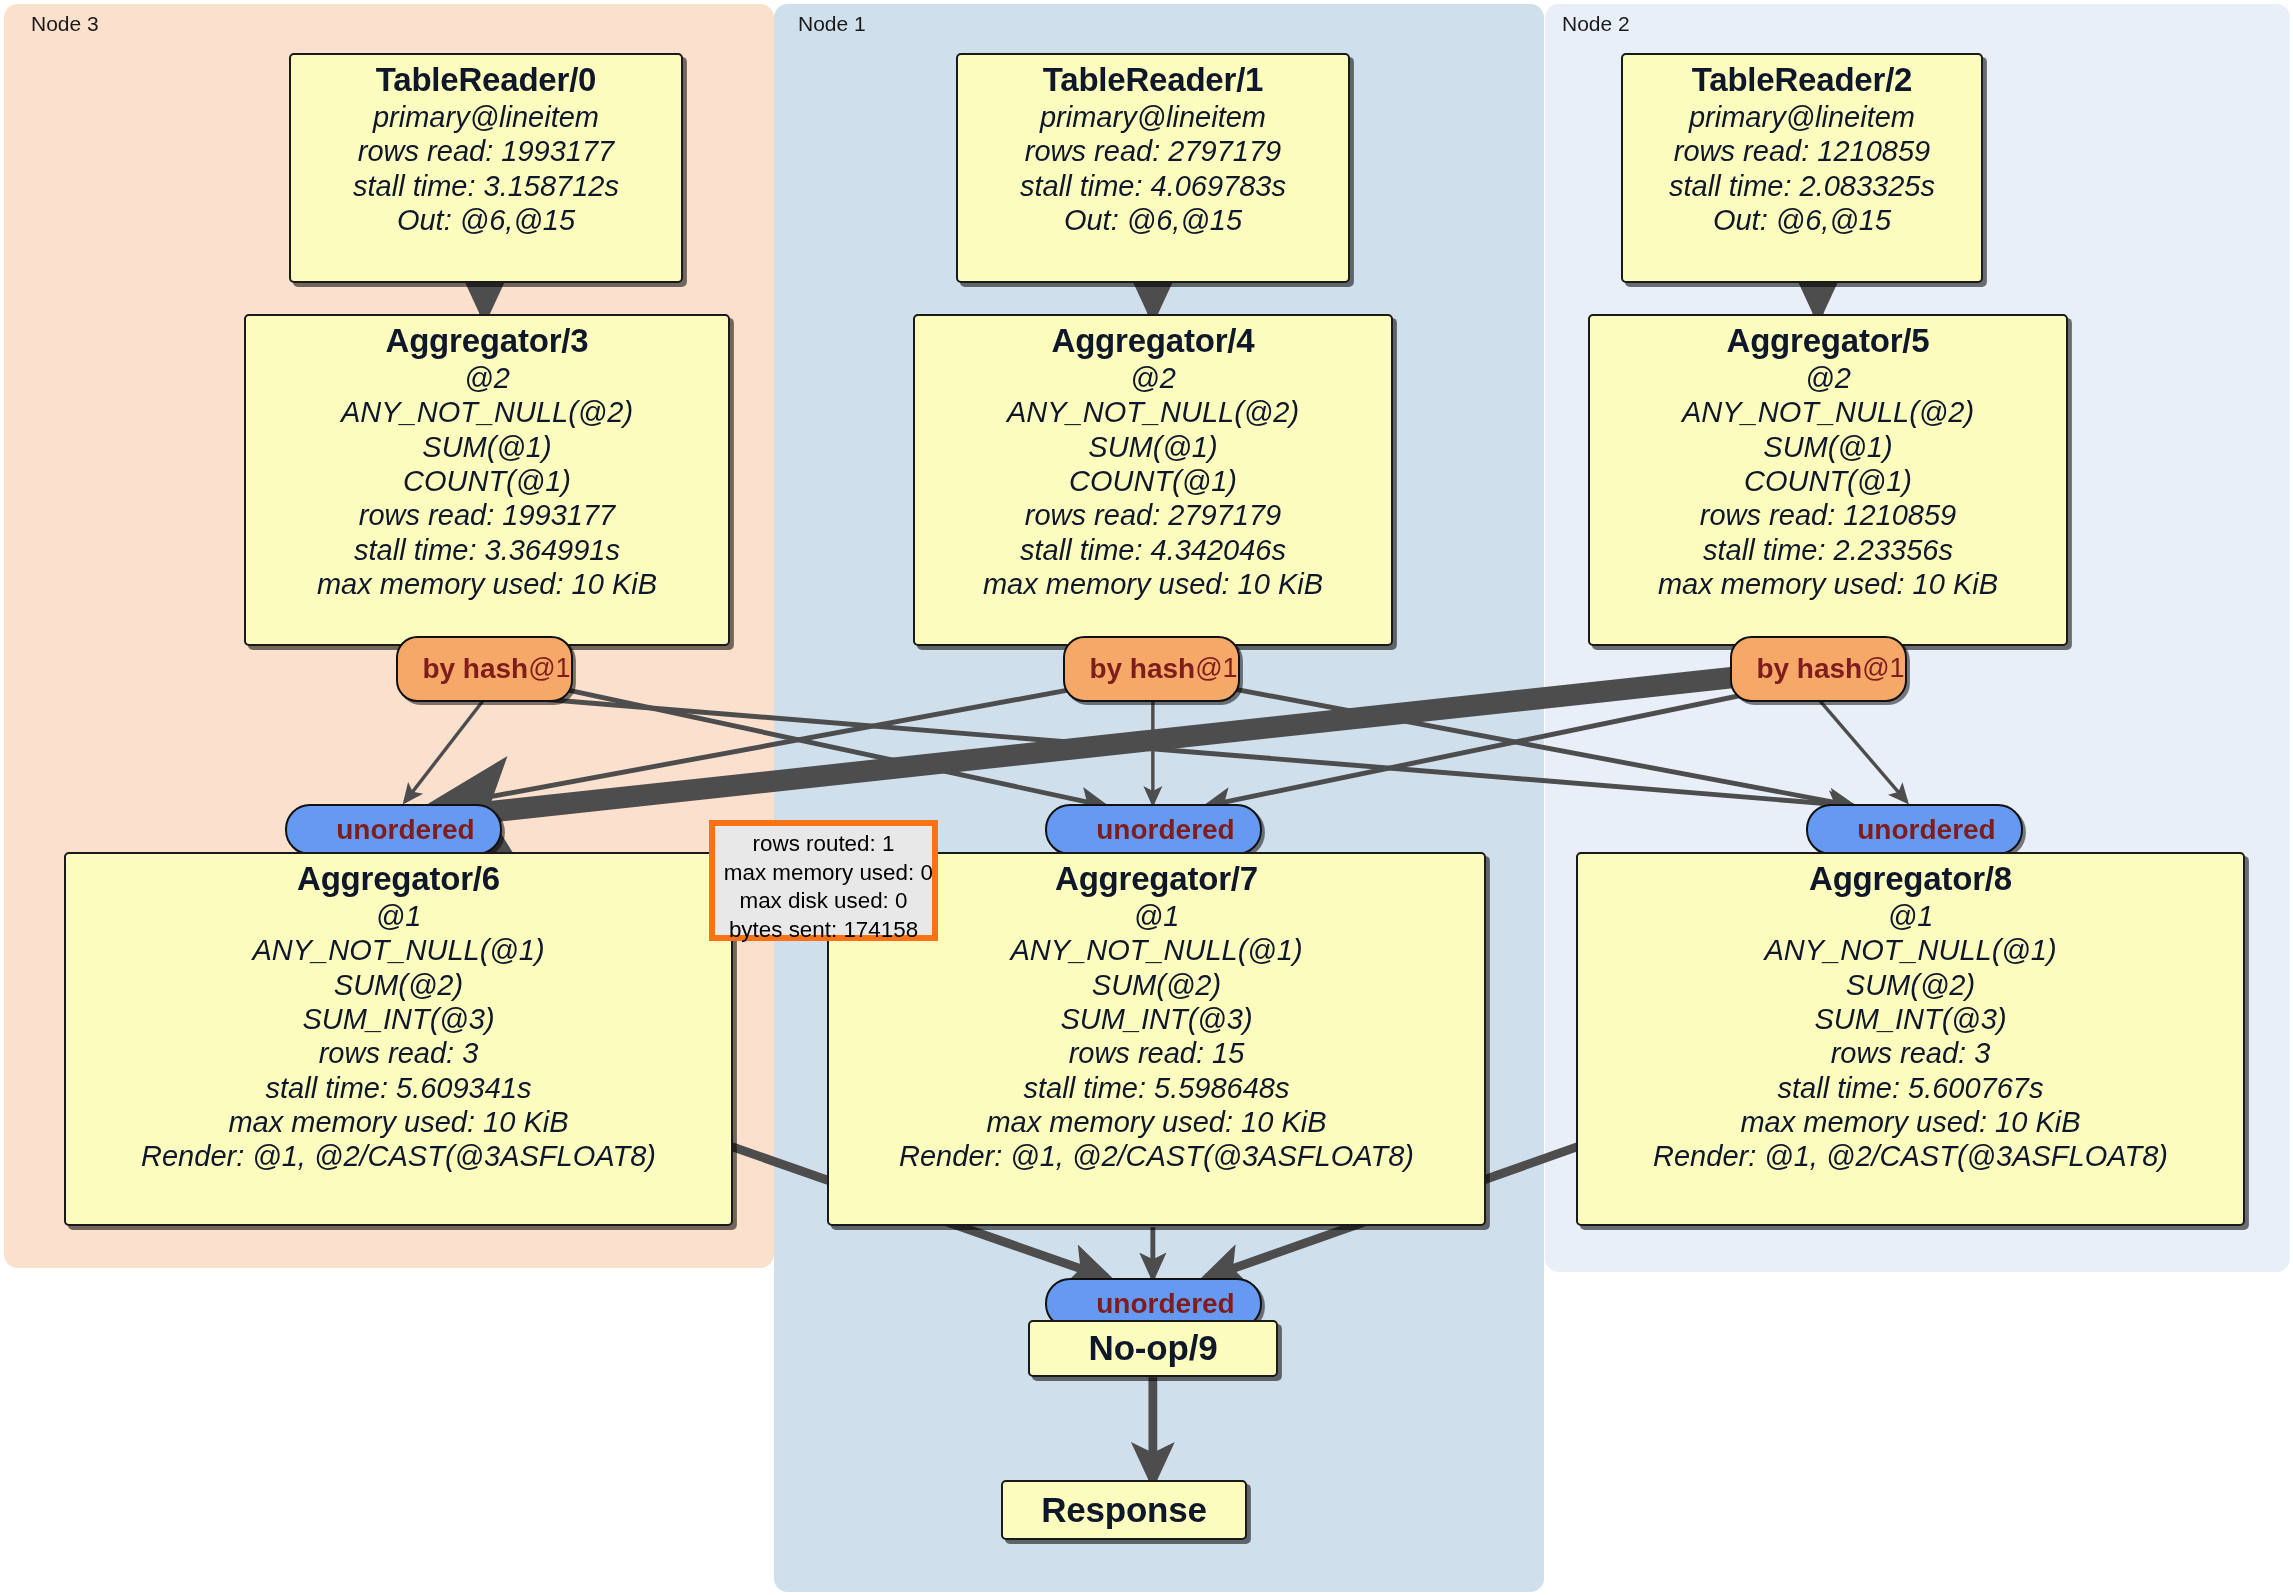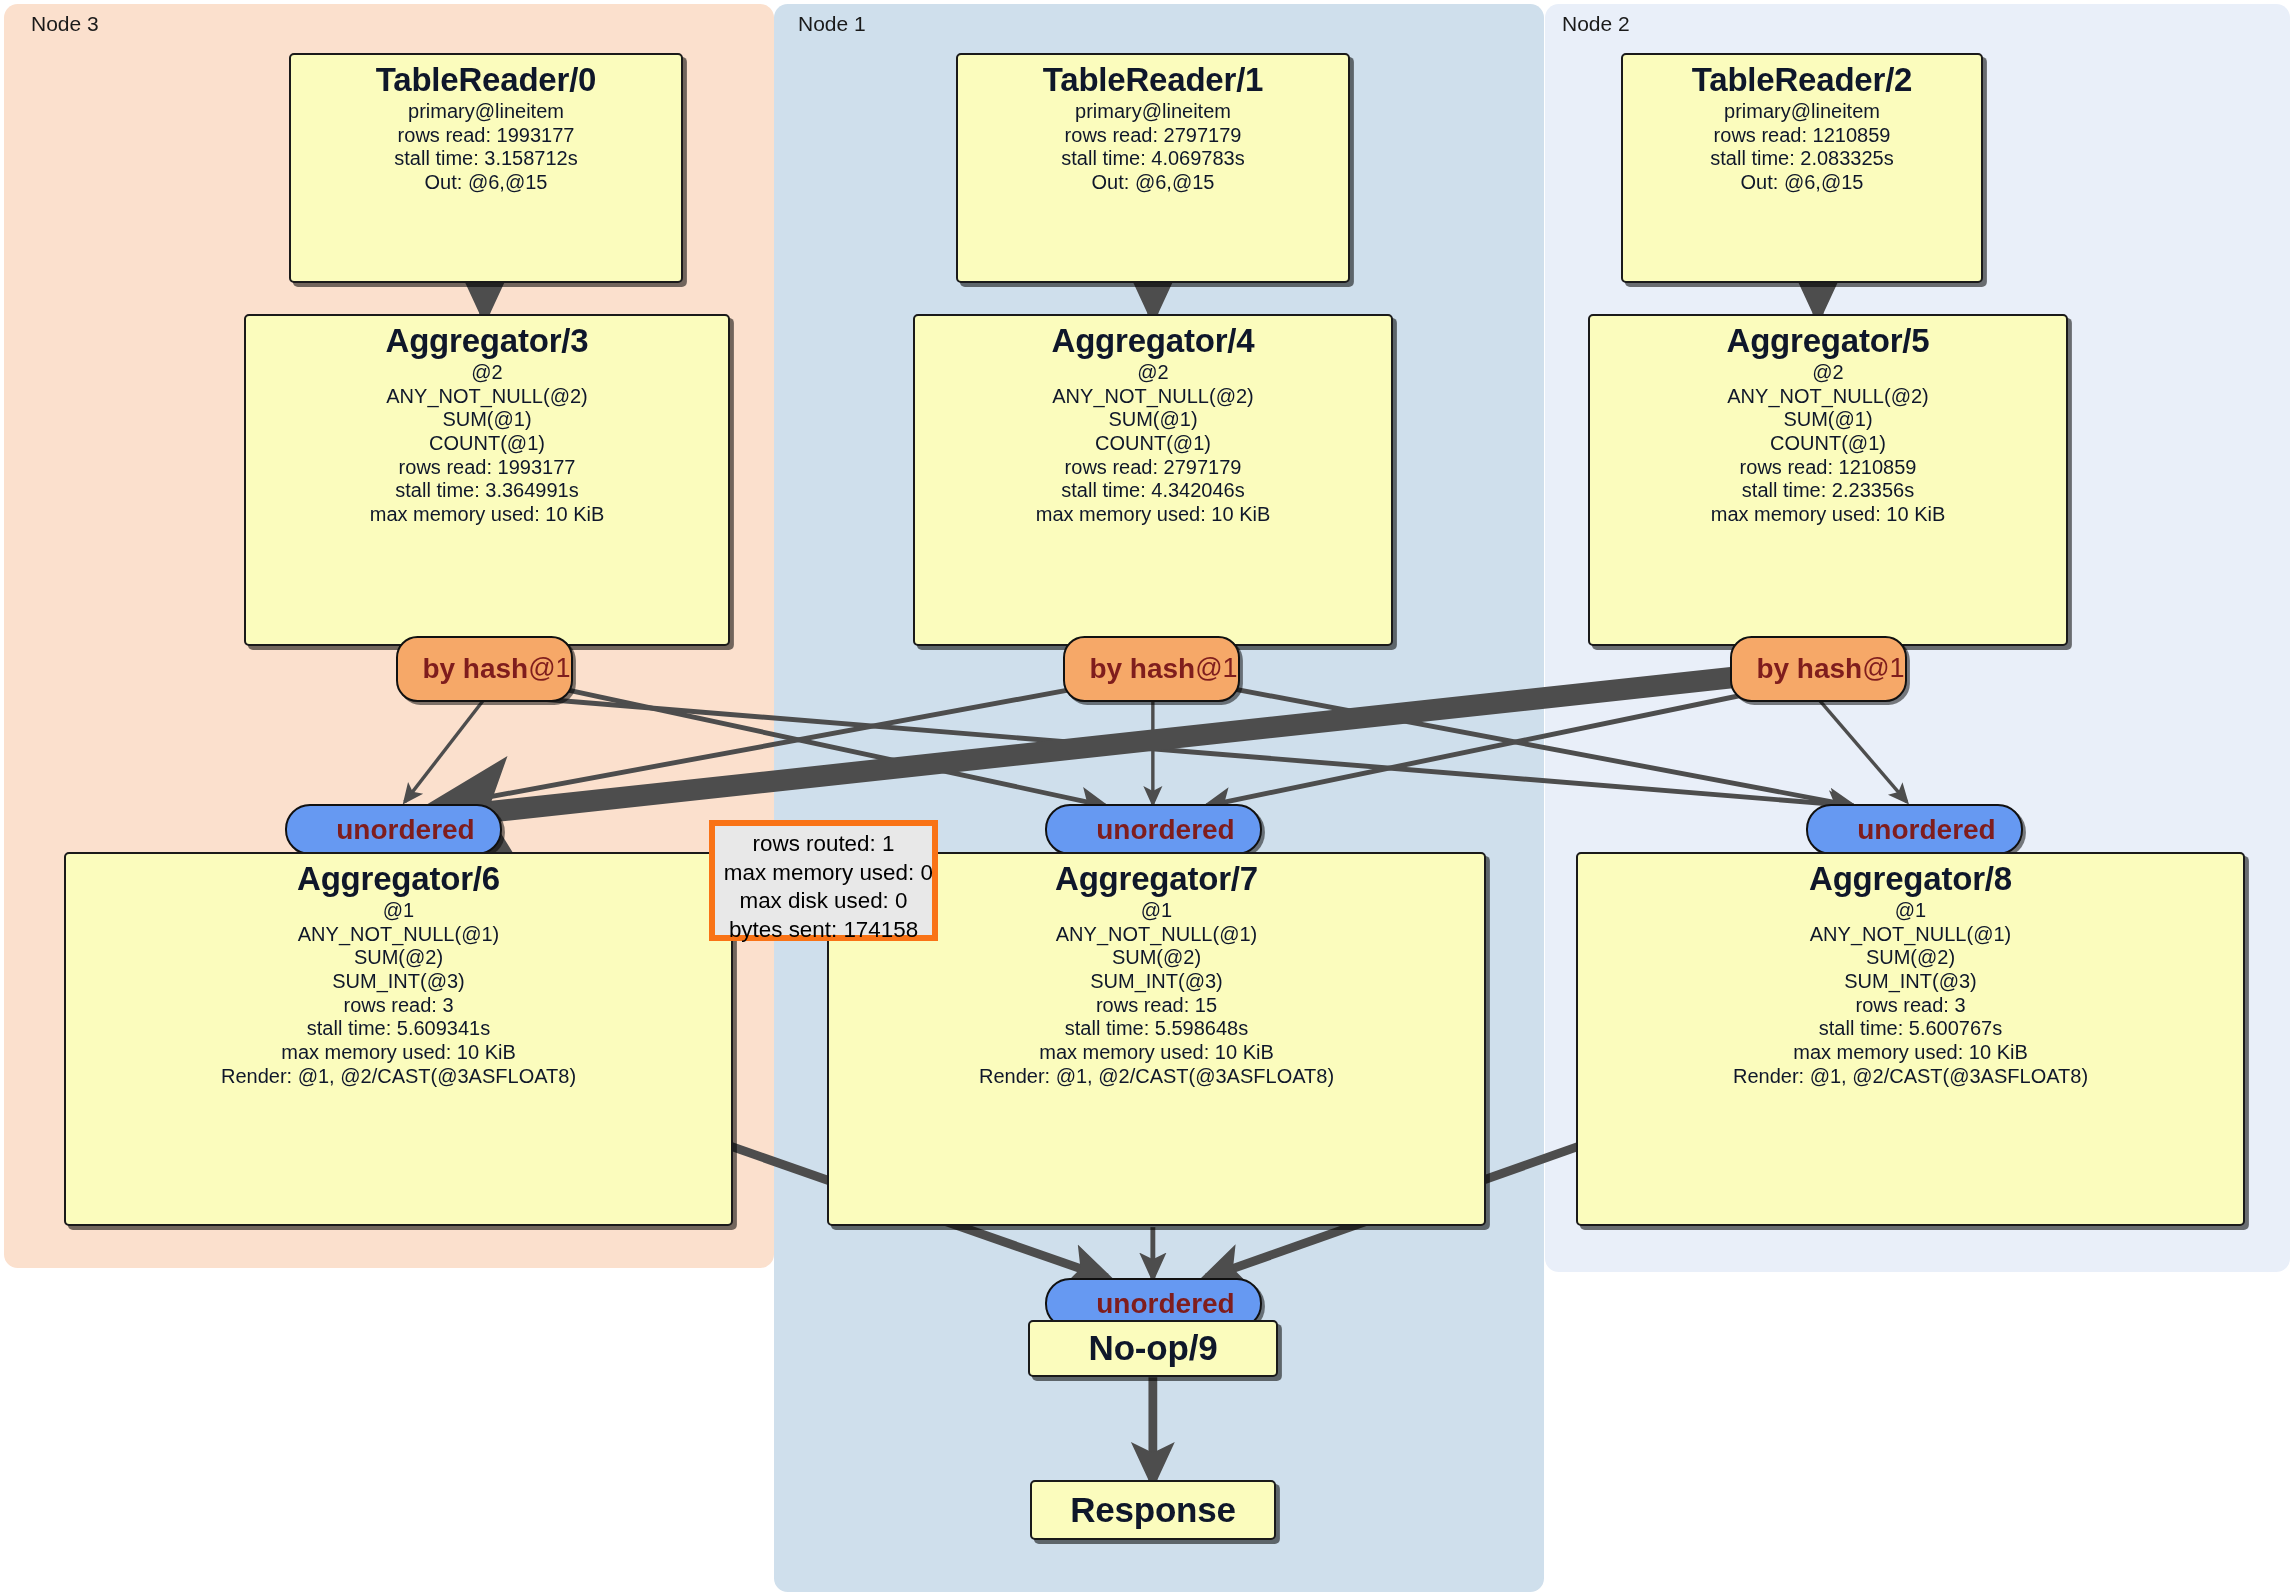--- a/index.html
+++ b/index.html
@@ -52,23 +52,24 @@
     color: #0f172a;
   }
   .proc .title {
     font-weight: bold;
     font-size: 33px;
     line-height: 1.18;
     letter-spacing: -0.2px;
     white-space: nowrap;
   }
   .proc .line {
-    font-size: 20px;
+    font-size: 29px;
     line-height: 1.185;
     white-space: nowrap;
+    font-style: italic;
   }
   .proc.small .title {
     font-size: 35px;
     line-height: 1.05;
   }
   
   .pill {
     position: absolute;
     border: 2.9px solid #111;
     box-sizing: border-box;
@@ -289,18 +290,18 @@
   </div>
 
   <div class="pill sync" style="left:1045px; top:1278px; width:217px; height:51px;">
     <div class="s-title">unordered</div>
   </div>
 
   <div class="proc small" style="left:1028px; top:1320px; width:250px; height:57px; padding:4.9px 9.8px; display:flex; align-items:center; justify-content:center;">
     <div class="title">No-op/9</div>
   </div>
 
-  <div class="proc small" style="left:1030px; top:1480px; width:246px; height:60px; padding:4.9px 9.8px; display:flex; align-items:center; justify-content:center;">
+  <div class="proc small" style="left:1001px; top:1480px; width:246px; height:60px; padding:4.9px 9.8px; display:flex; align-items:center; justify-content:center;">
     <div class="title">Response</div>
   </div>
 
 </div>
 
 
 </body></html>

